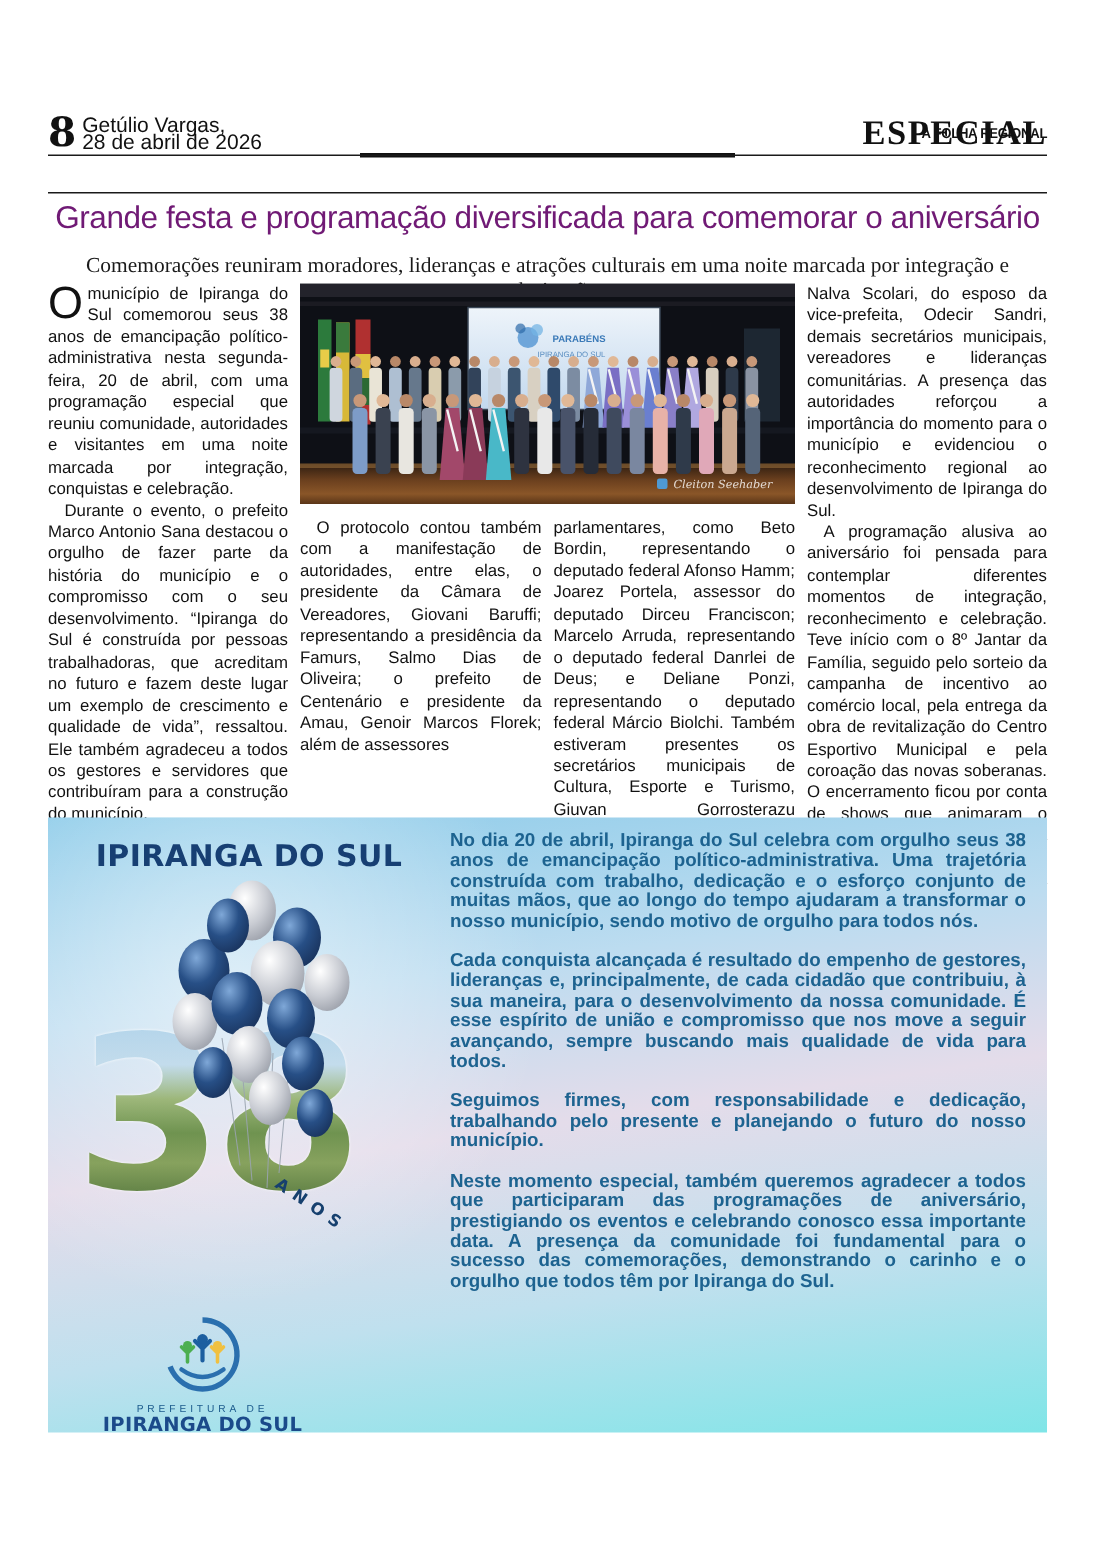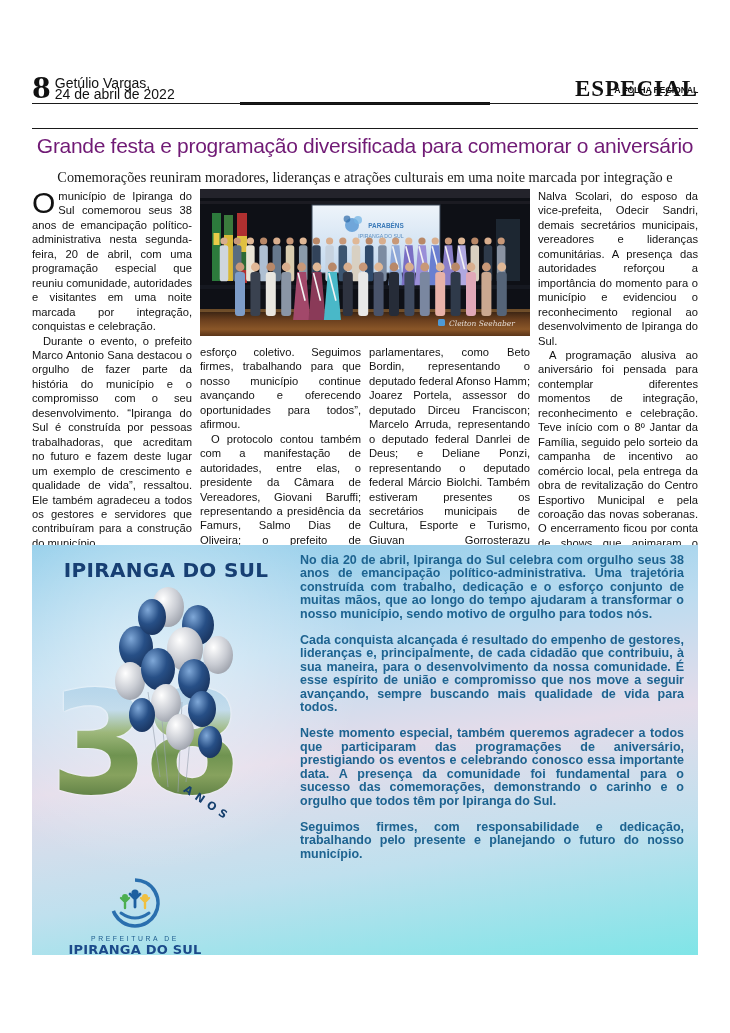--- a/index.html
+++ b/index.html
@@ -75,21 +75,21 @@
 </head>
 <body>
 
 <div class="page">
 
   <div class="masthead">
     <div class="mast-left">
       <div class="page-num">8</div>
       <div class="edition">
         <div>Getúlio Vargas,</div>
-        <div>24 de abril de 2022</div>
+        <div>28 de abril de 2026</div>
       </div>
     </div>
     <div class="mast-center">ESPECIAL</div>
     <div class="mast-right">A FOLHA REGIONAL</div>
   </div>
   <div class="especial-bar"></div>
   <div class="rule rule-a"></div>
   <div class="rule rule-b"></div>
 
   <div class="headline">Grande festa e programação diversificada para comemorar o aniversário</div>
@@ -310,21 +310,20 @@
               <circle cx="301.8" cy="78" r="4.4" fill="#e0b896"></circle>
               <rect x="296.8" y="83" width="10" height="44" rx="3" fill="#556478"></rect>
             </g>
           </g>
 
         <rect x="238" y="130" width="7" height="7" rx="1.5" fill="#4aa3e8" opacity="0.9"></rect>
         <text x="249" y="136.5" font-size="7.5" fill="#ffffff" opacity="0.8" font-style="italic" font-family="DejaVu Serif, serif" id="wmark">Cleiton Seehaber</text>
       </svg>
       <div class="midcols">
         <div class="col">
-          <p>esforço coletivo. Seguimos firmes, trabalhando para que nosso município continue avançando e oferecendo oportunidades para todos”, afirmou.</p>
           <p class="indent">O protocolo contou também com a manifestação de autoridades, entre elas, o presidente da Câmara de Vereadores, Giovani Baruffi; representando a presidência da Famurs, Salmo Dias de Oliveira; o prefeito de Centenário e presidente da Amau, Genoir Marcos Florek; além de assessores</p>
         </div>
         <div class="col">
           <p>parlamentares, como Beto Bordin, representando o deputado federal Afonso Hamm; Joarez Portela, assessor do deputado Dirceu Franciscon; Marcelo Arruda, representando o deputado federal Danrlei de Deus; e Deliane Ponzi, representando o deputado federal Márcio Biolchi. Também estiveram presentes os secretários municipais de Cultura, Esporte e Turismo, Giuvan Gorrosterazu Pietrobom, e de Assistência Social, Lizandrea de Toledo, além da primeira-dama</p>
         </div>
       </div>
     </div>
 
     <div class="col">
       <p>Nalva Scolari, do esposo da vice-prefeita, Odecir Sandri, demais secretários municipais, vereadores e lideranças comunitárias. A presença das autoridades reforçou a importância do momento para o município e evidenciou o reconhecimento regional ao desenvolvimento de Ipiranga do Sul.</p>
@@ -393,18 +392,18 @@
         <div class="l1">PREFEITURA DE</div>
         <div class="l2">IPIRANGA DO SUL</div>
         
       </div>
 
     </div>
 
     <div class="ad-right">
       <p>No dia 20 de abril, Ipiranga do Sul celebra com orgulho seus 38 anos de emancipação político-administrativa. Uma trajetória construída com trabalho, dedicação e o esforço conjunto de muitas mãos, que ao longo do tempo ajudaram a transformar o nosso município, sendo motivo de orgulho para todos nós.</p>
       <p>Cada conquista alcançada é resultado do empenho de gestores, lideranças e, principalmente, de cada cidadão que contribuiu, à sua maneira, para o desenvolvimento da nossa comunidade. É esse espírito de união e compromisso que nos move a seguir avançando, sempre buscando mais qualidade de vida para todos.</p>
+      <p>Seguimos firmes, com responsabilidade e dedicação, trabalhando pelo presente e planejando o futuro do nosso município.</p>
       <p>Neste momento especial, também queremos agradecer a todos que participaram das programações de aniversário, prestigiando os eventos e celebrando conosco essa importante data. A presença da comunidade foi fundamental para o sucesso das comemorações, demonstrando o carinho e o orgulho que todos têm por Ipiranga do Sul.</p>
-      <p>Seguimos firmes, com responsabilidade e dedicação, trabalhando pelo presente e planejando o futuro do nosso município.</p>
     </div>
   </div>
 
 </div>
 
 </body></html>

